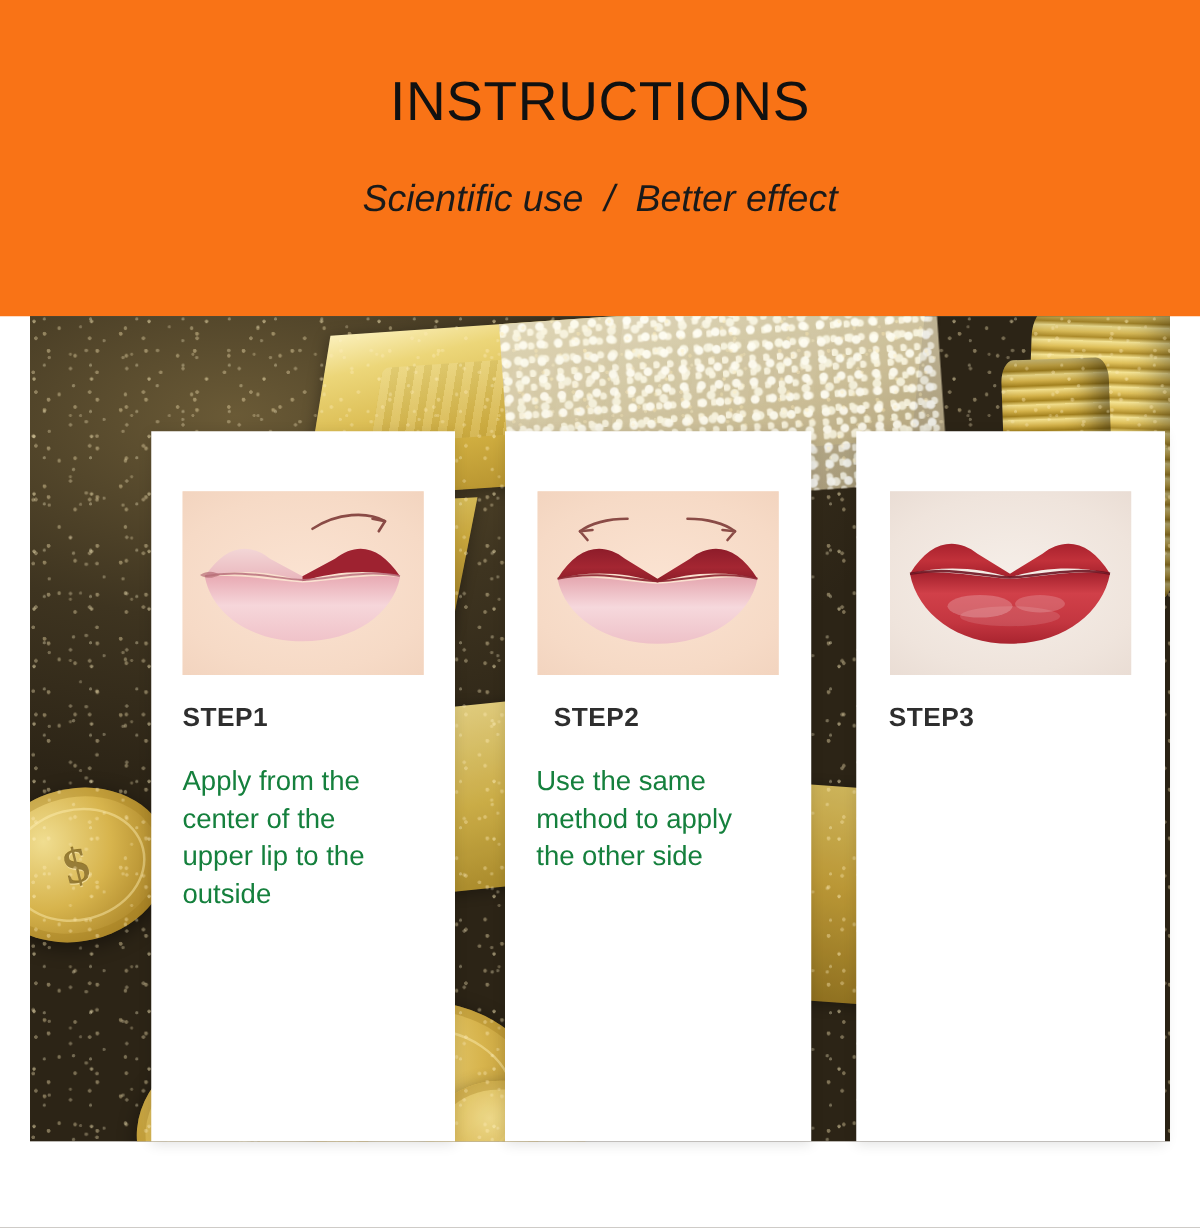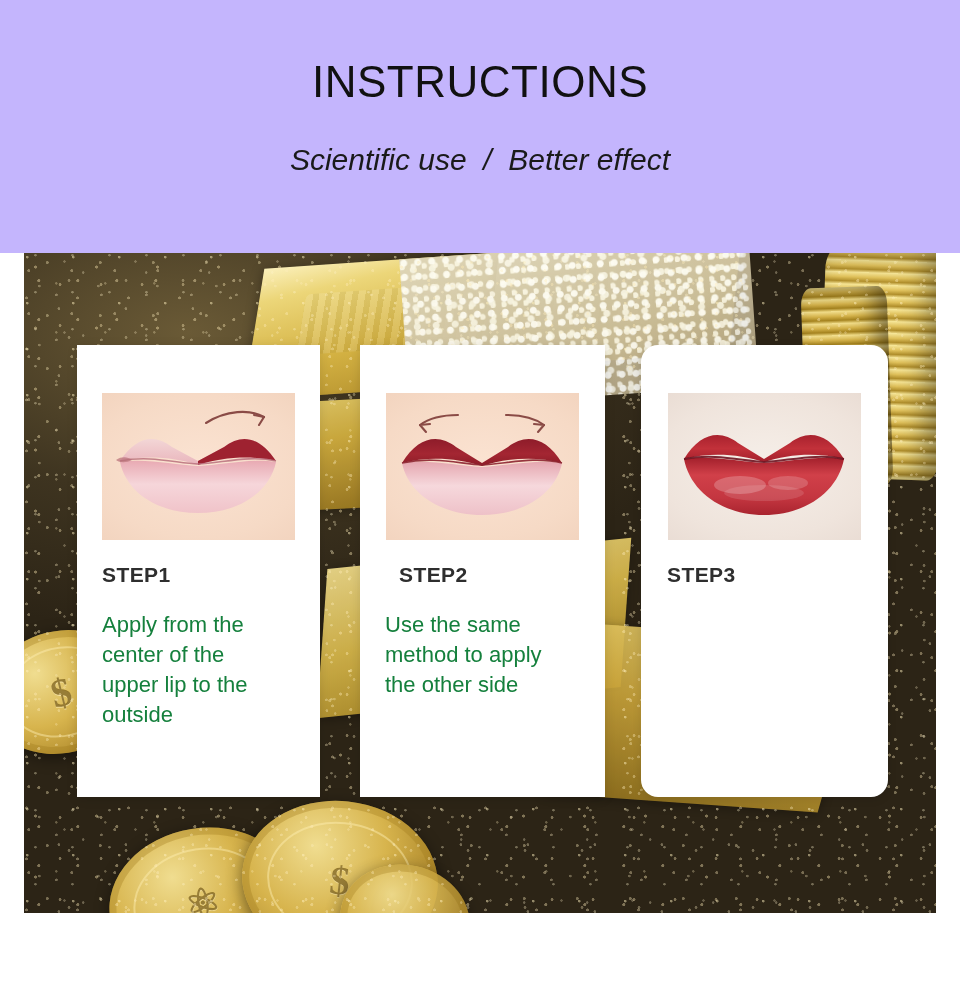--- a/index.html
+++ b/index.html
@@ -16,21 +16,21 @@
     -webkit-font-smoothing: antialiased;
   }
 
   
   .header {
     position: absolute;
     top: 0;
     left: 0;
     width: 960px;
     height: 253px;
-    background: #c4b5fd;
+    background: #f97316;
     text-align: center;
   }
   .page-title {
     position: absolute;
     top: 55px;
     left: 0;
     width: 960px;
     font-size: 44px;
     font-weight: 400;
     letter-spacing: 0.5px;
@@ -202,26 +202,27 @@
   .coin-1 { left: 85px; top: 575px; width: 188px; height: 150px; transform: rotate(-9deg); }
   .coin-2 { left: 218px; top: 548px; width: 196px; height: 158px; transform: rotate(6deg); }
   .coin-3 { left: -38px; top: 378px; width: 150px; height: 122px; transform: rotate(-14deg); }
   .coin-4 { left: 316px; top: 612px; width: 130px; height: 110px; transform: rotate(12deg); opacity:.9 }
 
   
   .card {
     position: absolute;
     background: #ffffff;
     top: 345px;
-    height: 452px;
+    height: 568px;
     box-shadow: 0 2px 10px rgba(0,0,0,.12);
+    margin-left: 44px;
   }
   .card-1 { left: 77px;  width: 243px; }
   .card-2 { left: 360px; width: 245px; }
-  .card-3 { left: 641px; width: 247px; border-radius: 17px; }
+  .card-3 { left: 641px; width: 247px; }
 
   .lip-photo {
     position: absolute;
     top: 48px;
     left: 25px;
     width: 193px;
     height: 147px;
     overflow: hidden;
     background: #f7dfcd;
   }

